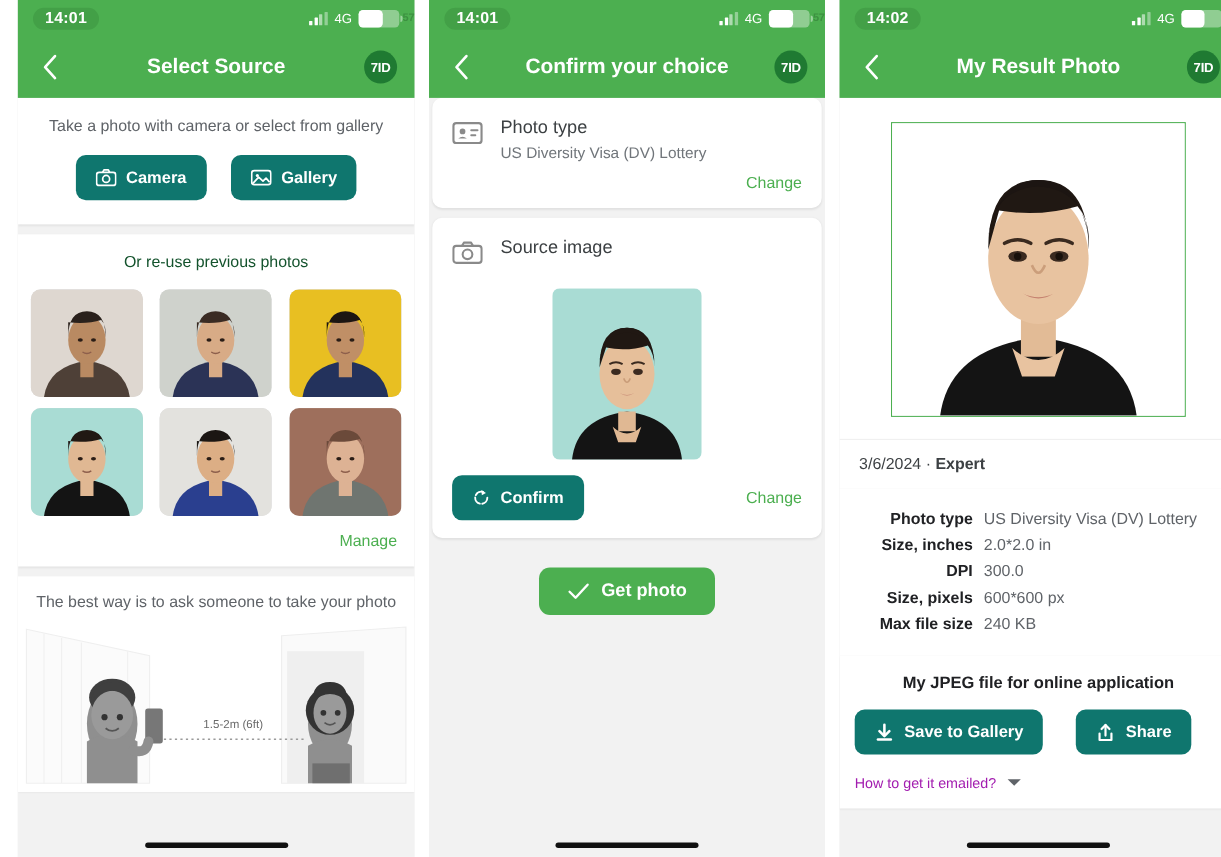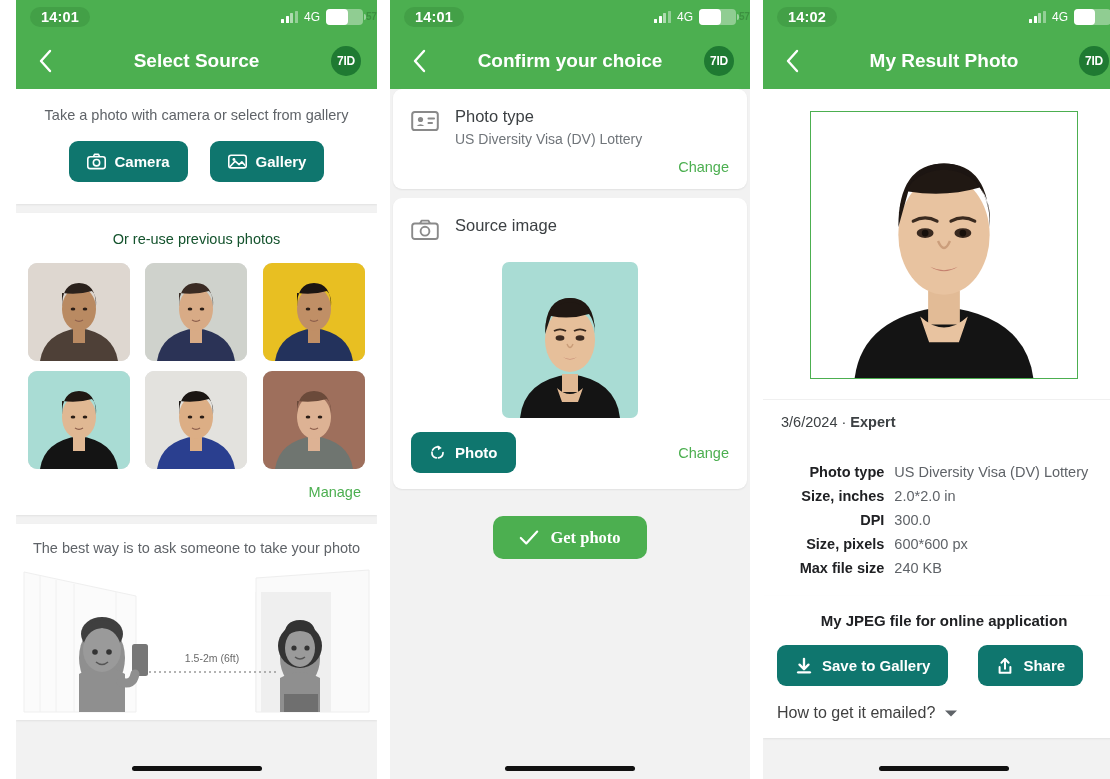--- a/index.html
+++ b/index.html
@@ -80,41 +80,41 @@
   .rowsub { font-size: 14px; color: #70757a; margin-top: 5px; }
   .rowfoot { display: flex; justify-content: flex-end; padding: 12px 18px 14px; }
   .srcimg { display: flex; justify-content: center; padding: 18px 0 0; }
   .srcimg .ph { width: 136px; height: 156px; border-radius: 7px; overflow: hidden; }
   .actionrow { display: flex; align-items: center; justify-content: space-between;
                padding: 14px 18px 16px; }
   .getwrap { display: flex; justify-content: center; padding: 18px 0 0; }
   .bigbtn { background: #4CAF50; color: #ffffff; border: none; border-radius: 10px;
             height: 43px; padding: 0 26px; font-size: 16.5px; font-weight: 700;
             display: inline-flex; align-items: center; gap: 11px;
-            font-family: Liberation Serif, serif; cursor: pointer; }
+            font-family: Liberation Sans, sans-serif; cursor: pointer; }
 
   
   .resultwrap { background: #ffffff; padding: 22px 0 20px; display: flex;
                 justify-content: center; }
   .resultframe { width: 268px; height: 268px; border: 1.5px solid #4CAF50;
                  background: #ffffff; overflow: hidden; }
   .metarow { background: #ffffff; padding: 14px 18px; font-size: 14.5px; color: #3c4043;
              border-top: 1px solid #f0f0f0; }
   .metarow b { font-weight: 700; }
   .spectable { background: #ffffff; padding: 16px 18px 16px; }
   .spectable table { border-collapse: collapse; margin: 0 auto; }
   .spectable td { padding: 4px 0; font-size: 14.5px; vertical-align: top; }
   .spectable td.k { text-align: right; font-weight: 700; color: #202124;
                     padding-right: 10px; white-space: nowrap; }
   .spectable td.v { color: #5f6368; }
   .jpeghead { text-align: center; font-size: 15px; font-weight: 700; color: #202124;
               padding: 16px 10px 0; }
   .sharerow { display: flex; gap: 30px; padding: 16px 14px 10px; }
   .emailrow { display: flex; align-items: center; gap: 9px; padding: 8px 14px 16px; }
-  .emailtxt { color: #404040; font-size: 16px; }
+  .emailtxt { color: #a21caf; font-size: 13px; }
 
   .homebar { position: absolute; left: 0; right: 0; bottom: 8px;
              display: flex; justify-content: center; }
   .homebar i { display: block; width: 130px; height: 5px; background: #111111;
                border-radius: 3px; }
   .spacer { flex: 1; }
 </style>
 </head>
 <body>
 
@@ -373,21 +373,21 @@
               <path d="M55 126 q13 12 26 0 l-5 14 h-16 z" fill="#e0b893"></path>
             </svg>
           </div>
         </div>
         <div class="actionrow">
           <button class="gbtn">
             <svg width="17" height="17" viewBox="0 0 20 20">
                 <path d="M16.5 10 a6.5 6.5 0 1 1 -2.6 -5.2" fill="none" stroke="#fff" stroke-width="2" stroke-linecap="round" stroke-dasharray="9,2.6"></path>
                 <path d="M10.2 1.6 L15 4.8 L10.6 7.4" fill="#fff"></path>
               </svg>
-            <span>Photo</span>
+            <span>Confirm</span>
           </button>
           <span class="link">Change</span>
         </div>
       </div>
 
       <div class="getwrap">
         <button class="bigbtn">
           <svg width="20" height="17" viewBox="0 0 22 18">
               <path d="M2 9.5 L8 15.5 L20 2.5" fill="none" stroke="#fff" stroke-width="2.4" stroke-linecap="round" stroke-linejoin="round"></path>
             </svg>

